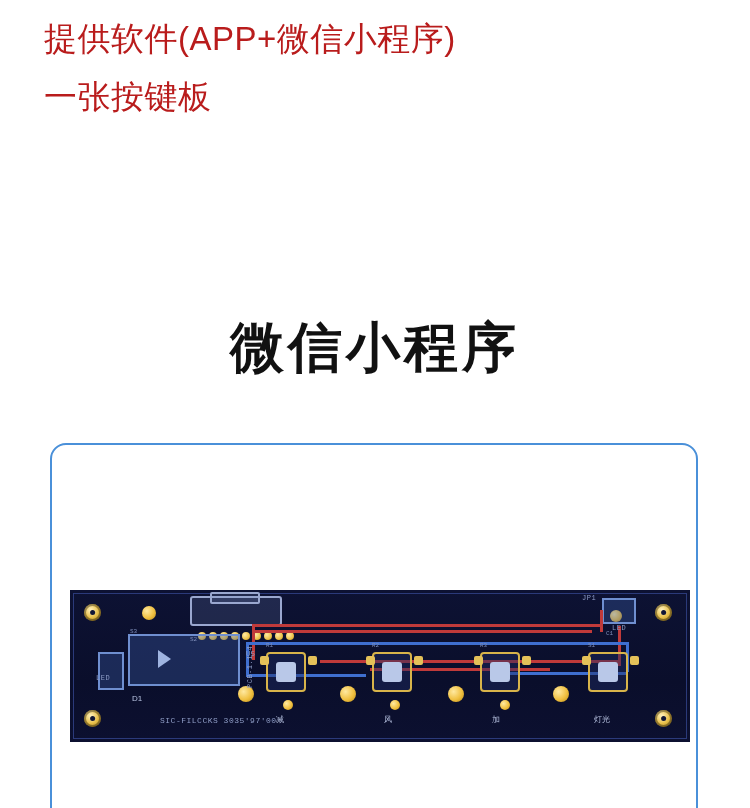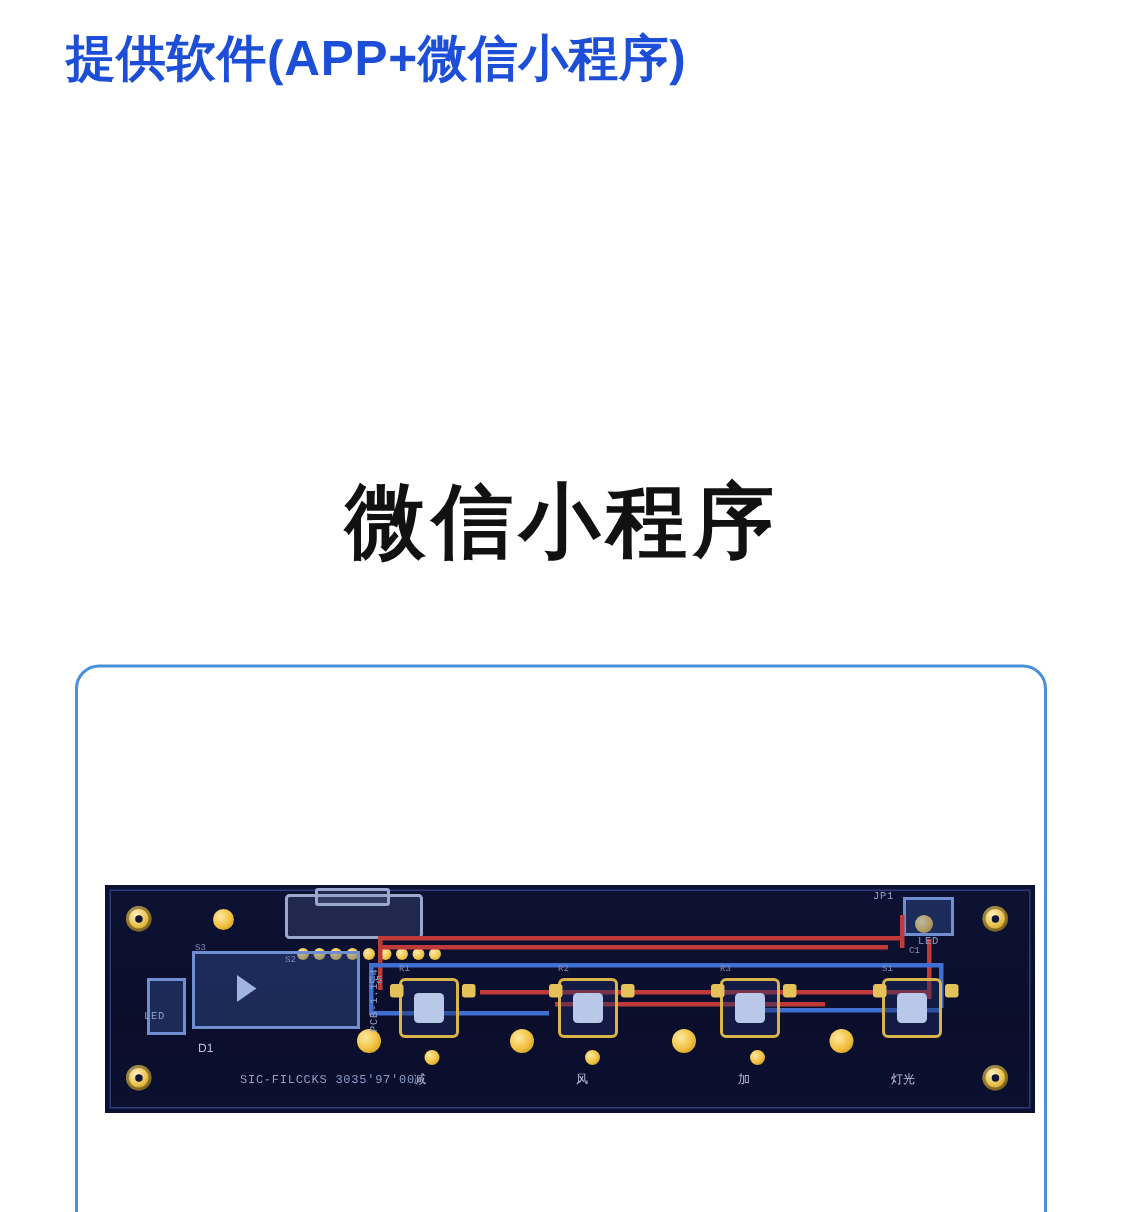--- a/index.html
+++ b/index.html
@@ -19,22 +19,22 @@
   
   .text-block {
     position: absolute;
     left: 44px;
     top: 10px;
     width: 670px;
   }
   .text-line {
     font-size: 33px;
     line-height: 58px;
-    font-weight: 700;
-    color: #1d4ed8;
+    font-weight: 400;
+    color: #b91c1c;
     letter-spacing: 0.5px;
     white-space: nowrap;
   }
 
   
   .section-heading {
     position: absolute;
     left: 0;
     top: 312px;
     width: 750px;
@@ -208,20 +208,21 @@
   .rot-text {
     transform: rotate(-90deg);
     transform-origin: left top;
   }
 </style>
 </head>
 <body>
 
 <div class="text-block">
   <div class="text-line">提供软件(APP+微信小程序)</div>
+  <div class="text-line">一张按键板</div>
 </div>
 
 <div class="section-heading">微信小程序</div>
 
 <div class="card"></div>
 
 <div class="pcb">
   <div class="pcb-inner"></div>
   <div class="pcb-edge"></div>
 

